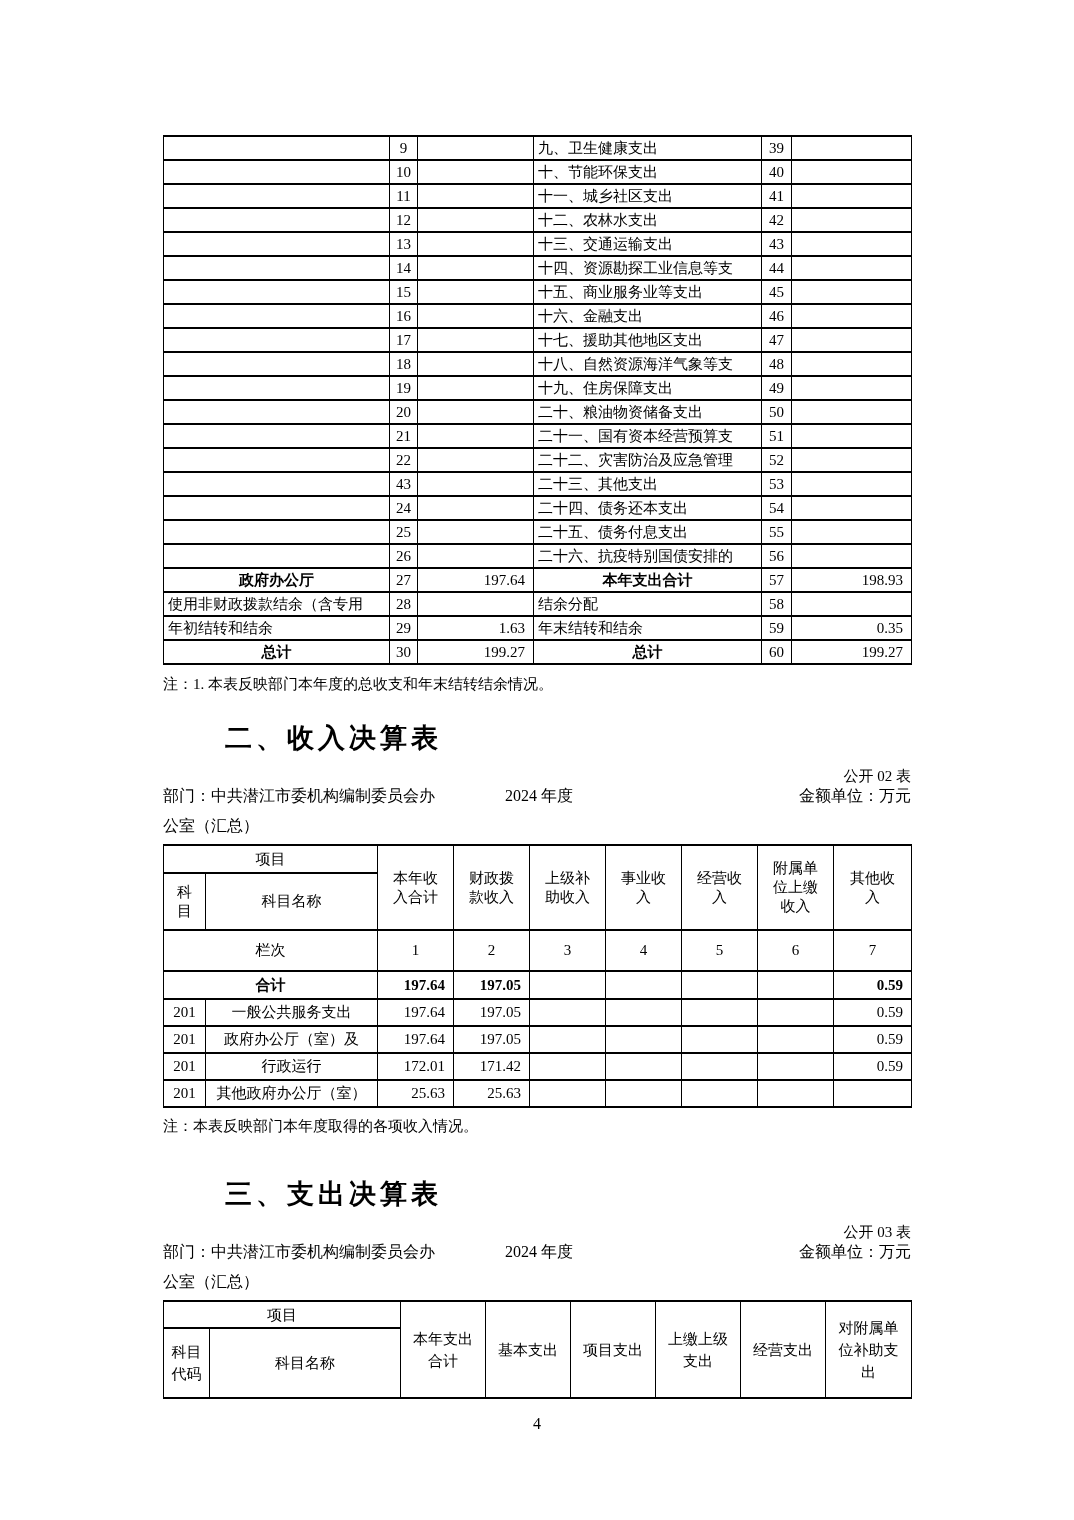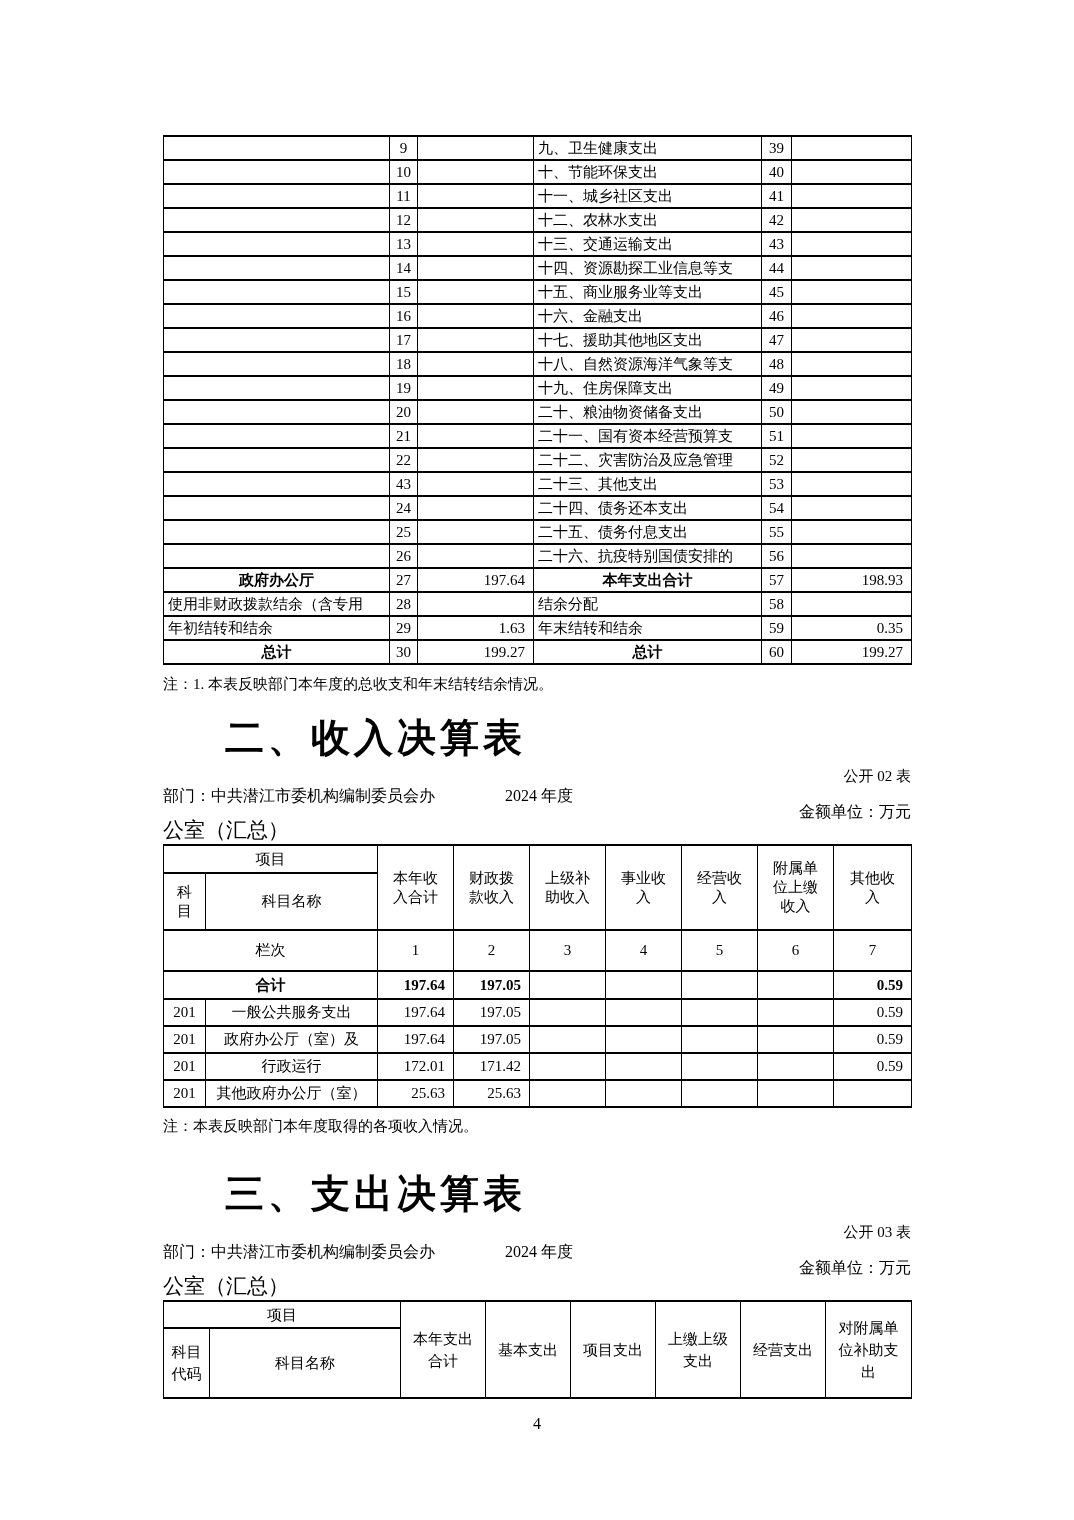--- a/index.html
+++ b/index.html
@@ -28,28 +28,28 @@
   .t-sum .val { text-align: right; padding: 0 8px 0 2px; }
   .t-sum .bc  { text-align: center; font-weight: bold; }
 
   
   .note { font-size: 15px; line-height: 21px; margin-top: 9px; }
   .note-indent { margin-left: 33px; }
 
   
   .sec-title {
     font-family: Liberation Sans, sans-serif;
-    font-weight: bold; font-size: 39px; line-height: 34px;
+    font-weight: bold; font-size: 27px; line-height: 34px;
     letter-spacing: 4px; margin: 26px 0 0 62px;
   }
   .pub-code { text-align: right; font-size: 15px; margin-top: 12px; }
   .dept-line { position: relative; font-size: 16px; height: 22px; margin-top: 0; }
   .dept-year { position: absolute; left: 342px; top: 0; }
-  .dept-unit { position: absolute; right: 0; top: 16px; }
-  .dept-line2 { font-size: 21px; height: 22px; margin-top: 8px; }
+  .dept-unit { position: absolute; right: 0; top: 0; }
+  .dept-line2 { font-size: 16px; height: 22px; margin-top: 8px; }
 
   
   .t-inc { margin-top: 6px; }
   .t-inc .h1 { height: 28px; }
   .t-inc .h2 { height: 57px; }
   .t-inc .hcell { text-align: center; white-space: pre-line; line-height: 19px; }
   .t-inc .r-lanci { height: 41px; }
   .t-inc .r-total { height: 28px; }
   .t-inc .r-data { height: 27px; }
   .t-inc .ctr { text-align: center; }

